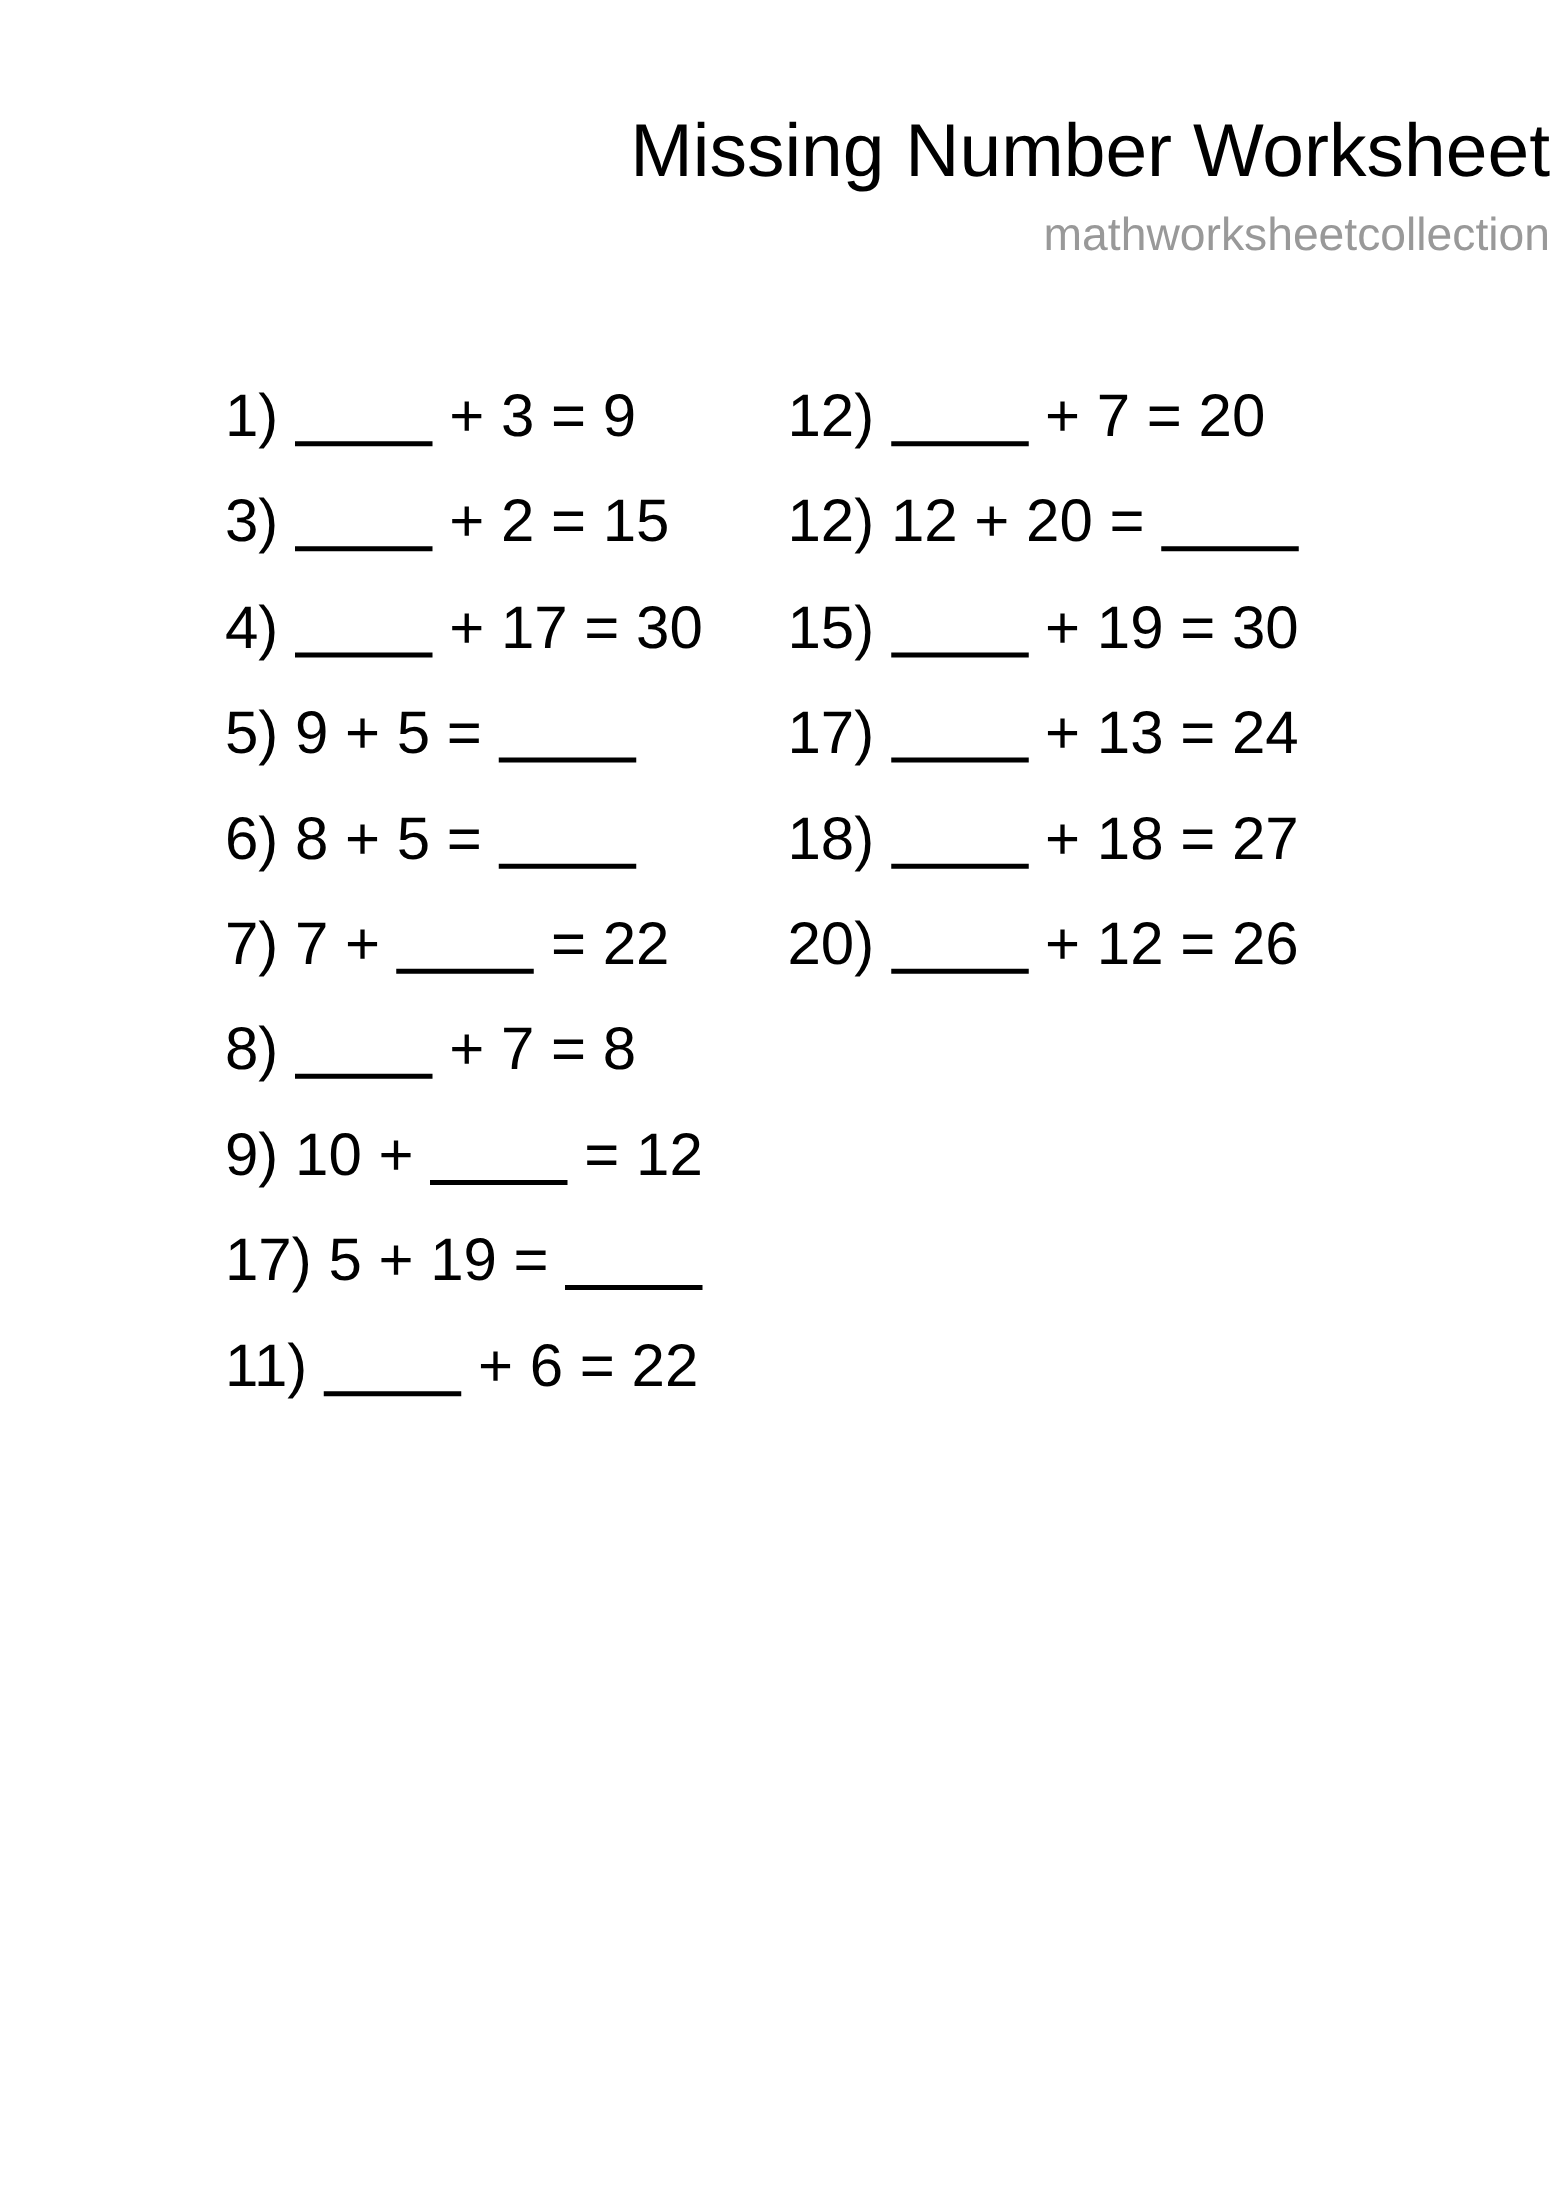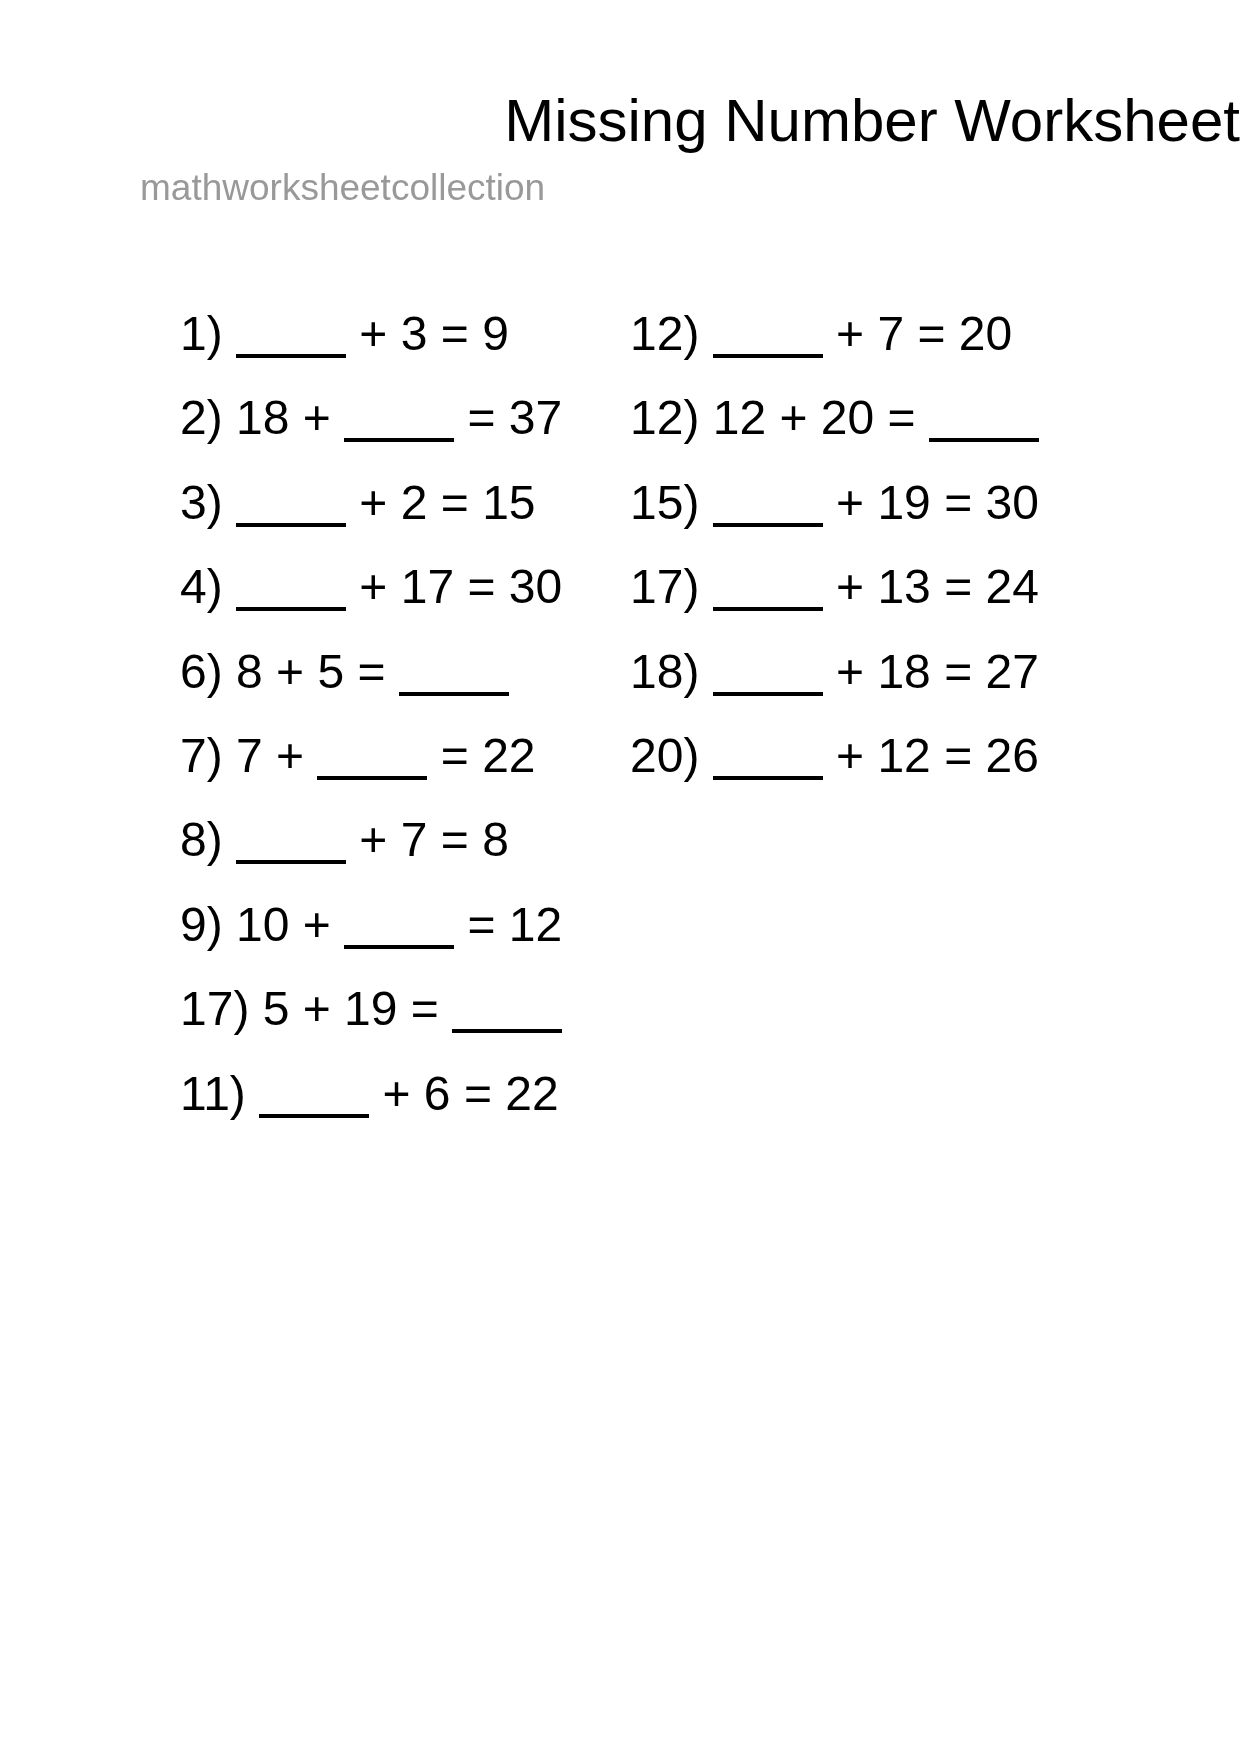--- a/index.html
+++ b/index.html
@@ -30,21 +30,21 @@
     color: #000000;
     white-space: nowrap;
   }
   .subtitle {
     position: absolute;
     top: 168px;
     left: 0;
     width: 100%;
     box-sizing: border-box;
     padding-left: 140px;           
-    text-align: left;
+    text-align: right;
     font-size: 37px;
     font-weight: 400;
     line-height: 1.1;
     color: #999999;
     white-space: nowrap;
   }
   .problems {
     position: absolute;
     top: 312px;
     left: 180px;
@@ -67,23 +67,23 @@
   }
 </style>
 </head>
 <body>
 
 <div class="page">
   <div class="title">Missing Number Worksheet</div>
   <div class="subtitle">mathworksheetcollection</div>
   <div class="problems">
       <div class="problem"><span>1)</span> <span><span class="blank"></span><span> + 3 = 9</span></span></div>
-      <div class="problem"><span>2)</span> <span><span>18 + </span><span class="blank"></span><span> = 37</span></span></div>
       <div class="problem"><span>3)</span> <span><span class="blank"></span><span> + 2 = 15</span></span></div>
       <div class="problem"><span>4)</span> <span><span class="blank"></span><span> + 17 = 30</span></span></div>
+      <div class="problem"><span>5)</span> <span><span>9 + 5 = </span><span class="blank"></span></span></div>
       <div class="problem"><span>6)</span> <span><span>8 + 5 = </span><span class="blank"></span></span></div>
       <div class="problem"><span>7)</span> <span><span>7 + </span><span class="blank"></span><span> = 22</span></span></div>
       <div class="problem"><span>8)</span> <span><span class="blank"></span><span> + 7 = 8</span></span></div>
       <div class="problem"><span>9)</span> <span><span>10 + </span><span class="blank"></span><span> = 12</span></span></div>
       <div class="problem"><span>17)</span> <span><span>5 + 19 = </span><span class="blank"></span></span></div>
       <div class="problem"><span>11)</span> <span><span class="blank"></span><span> + 6 = 22</span></span></div>
       <div class="problem"><span>12)</span> <span><span class="blank"></span><span> + 7 = 20</span></span></div>
       <div class="problem"><span>12)</span> <span><span>12 + 20 = </span><span class="blank"></span></span></div>
       <div class="problem"><span>15)</span> <span><span class="blank"></span><span> + 19 = 30</span></span></div>
       <div class="problem"><span>17)</span> <span><span class="blank"></span><span> + 13 = 24</span></span></div>

